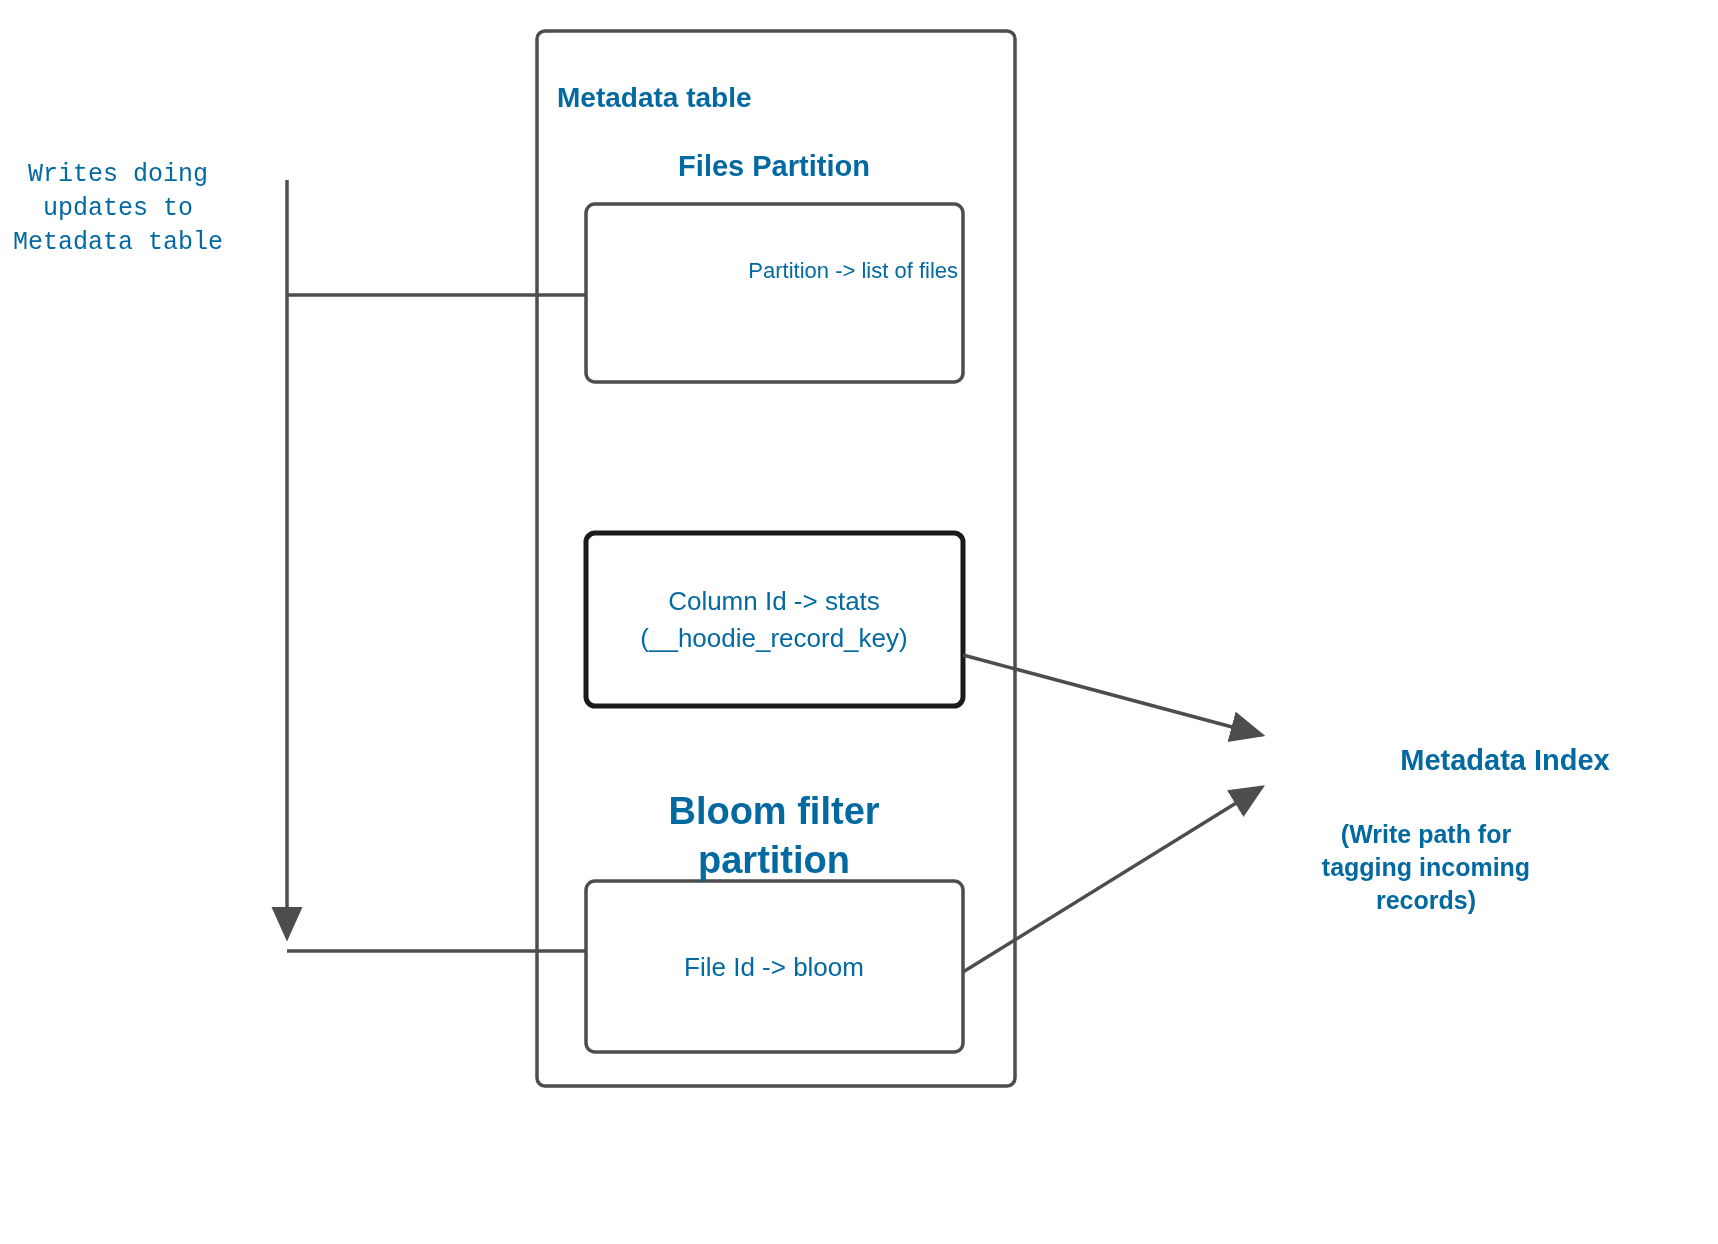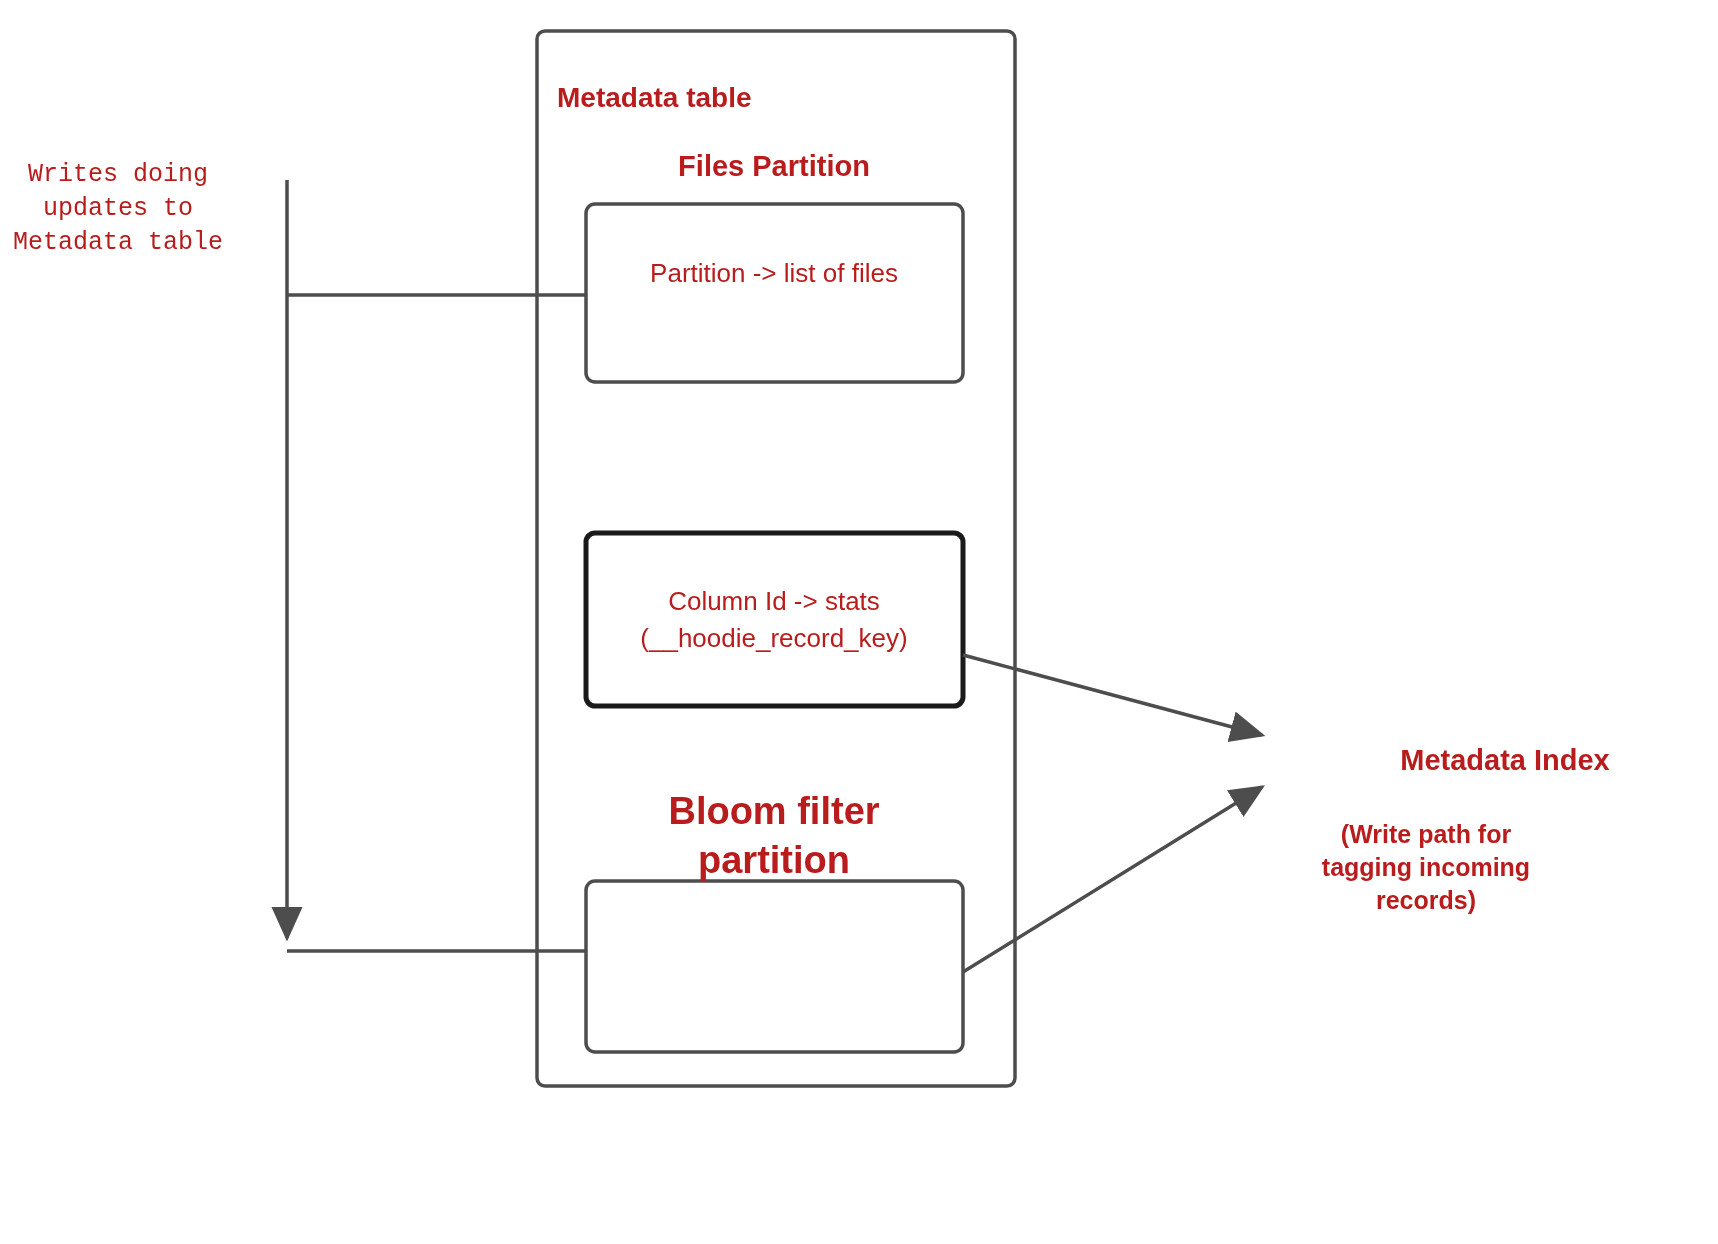--- a/index.html
+++ b/index.html
@@ -21,21 +21,21 @@
     left: 0;
     top: 0;
     width: 1718px;
     height: 1244px;
   }
   .txt {
     position: absolute;
     text-align: center;
     line-height: 1.30;
     white-space: pre-line;
-    color: #b91c1c;
+    color: #0369a1;
   }
   .bold {
     font-weight: bold;
   }
 
   
   #writes-label {
     left: 8px;
     top: 158px;
     width: 220px;
@@ -71,21 +71,22 @@
     top: 787px;
     width: 380px;
     font-size: 38px;
   }
 
   
   #files-box-text {
     left: 590px;
     top: 257px;
     width: 368px;
-    font-size: 26px;
+    font-size: 22px;
+    text-align: right;
   }
   #colstats-box-text {
     left: 590px;
     top: 583px;
     width: 368px;
     font-size: 26px;
     line-height: 1.42;
   }
   #bloom-box-text {
     left: 590px;
@@ -154,20 +155,21 @@
 
   <div class="txt" id="files-box-text">Partition -&gt; list of files</div>
 
 
   <div class="txt" id="colstats-box-text">Column Id  -&gt; stats
 (__hoodie_record_key)</div>
 
   <div class="txt bold" id="bloom-partition-title">Bloom filter
 partition</div>
 
+  <div class="txt" id="bloom-box-text">File Id -&gt; bloom</div>
 
   <div class="txt bold" id="metadata-index-title">Metadata Index</div>
 
   <div class="txt" id="metadata-index-sub">(Write path for
 tagging incoming
 records)</div>
 
 </div>
 
 </body></html>

